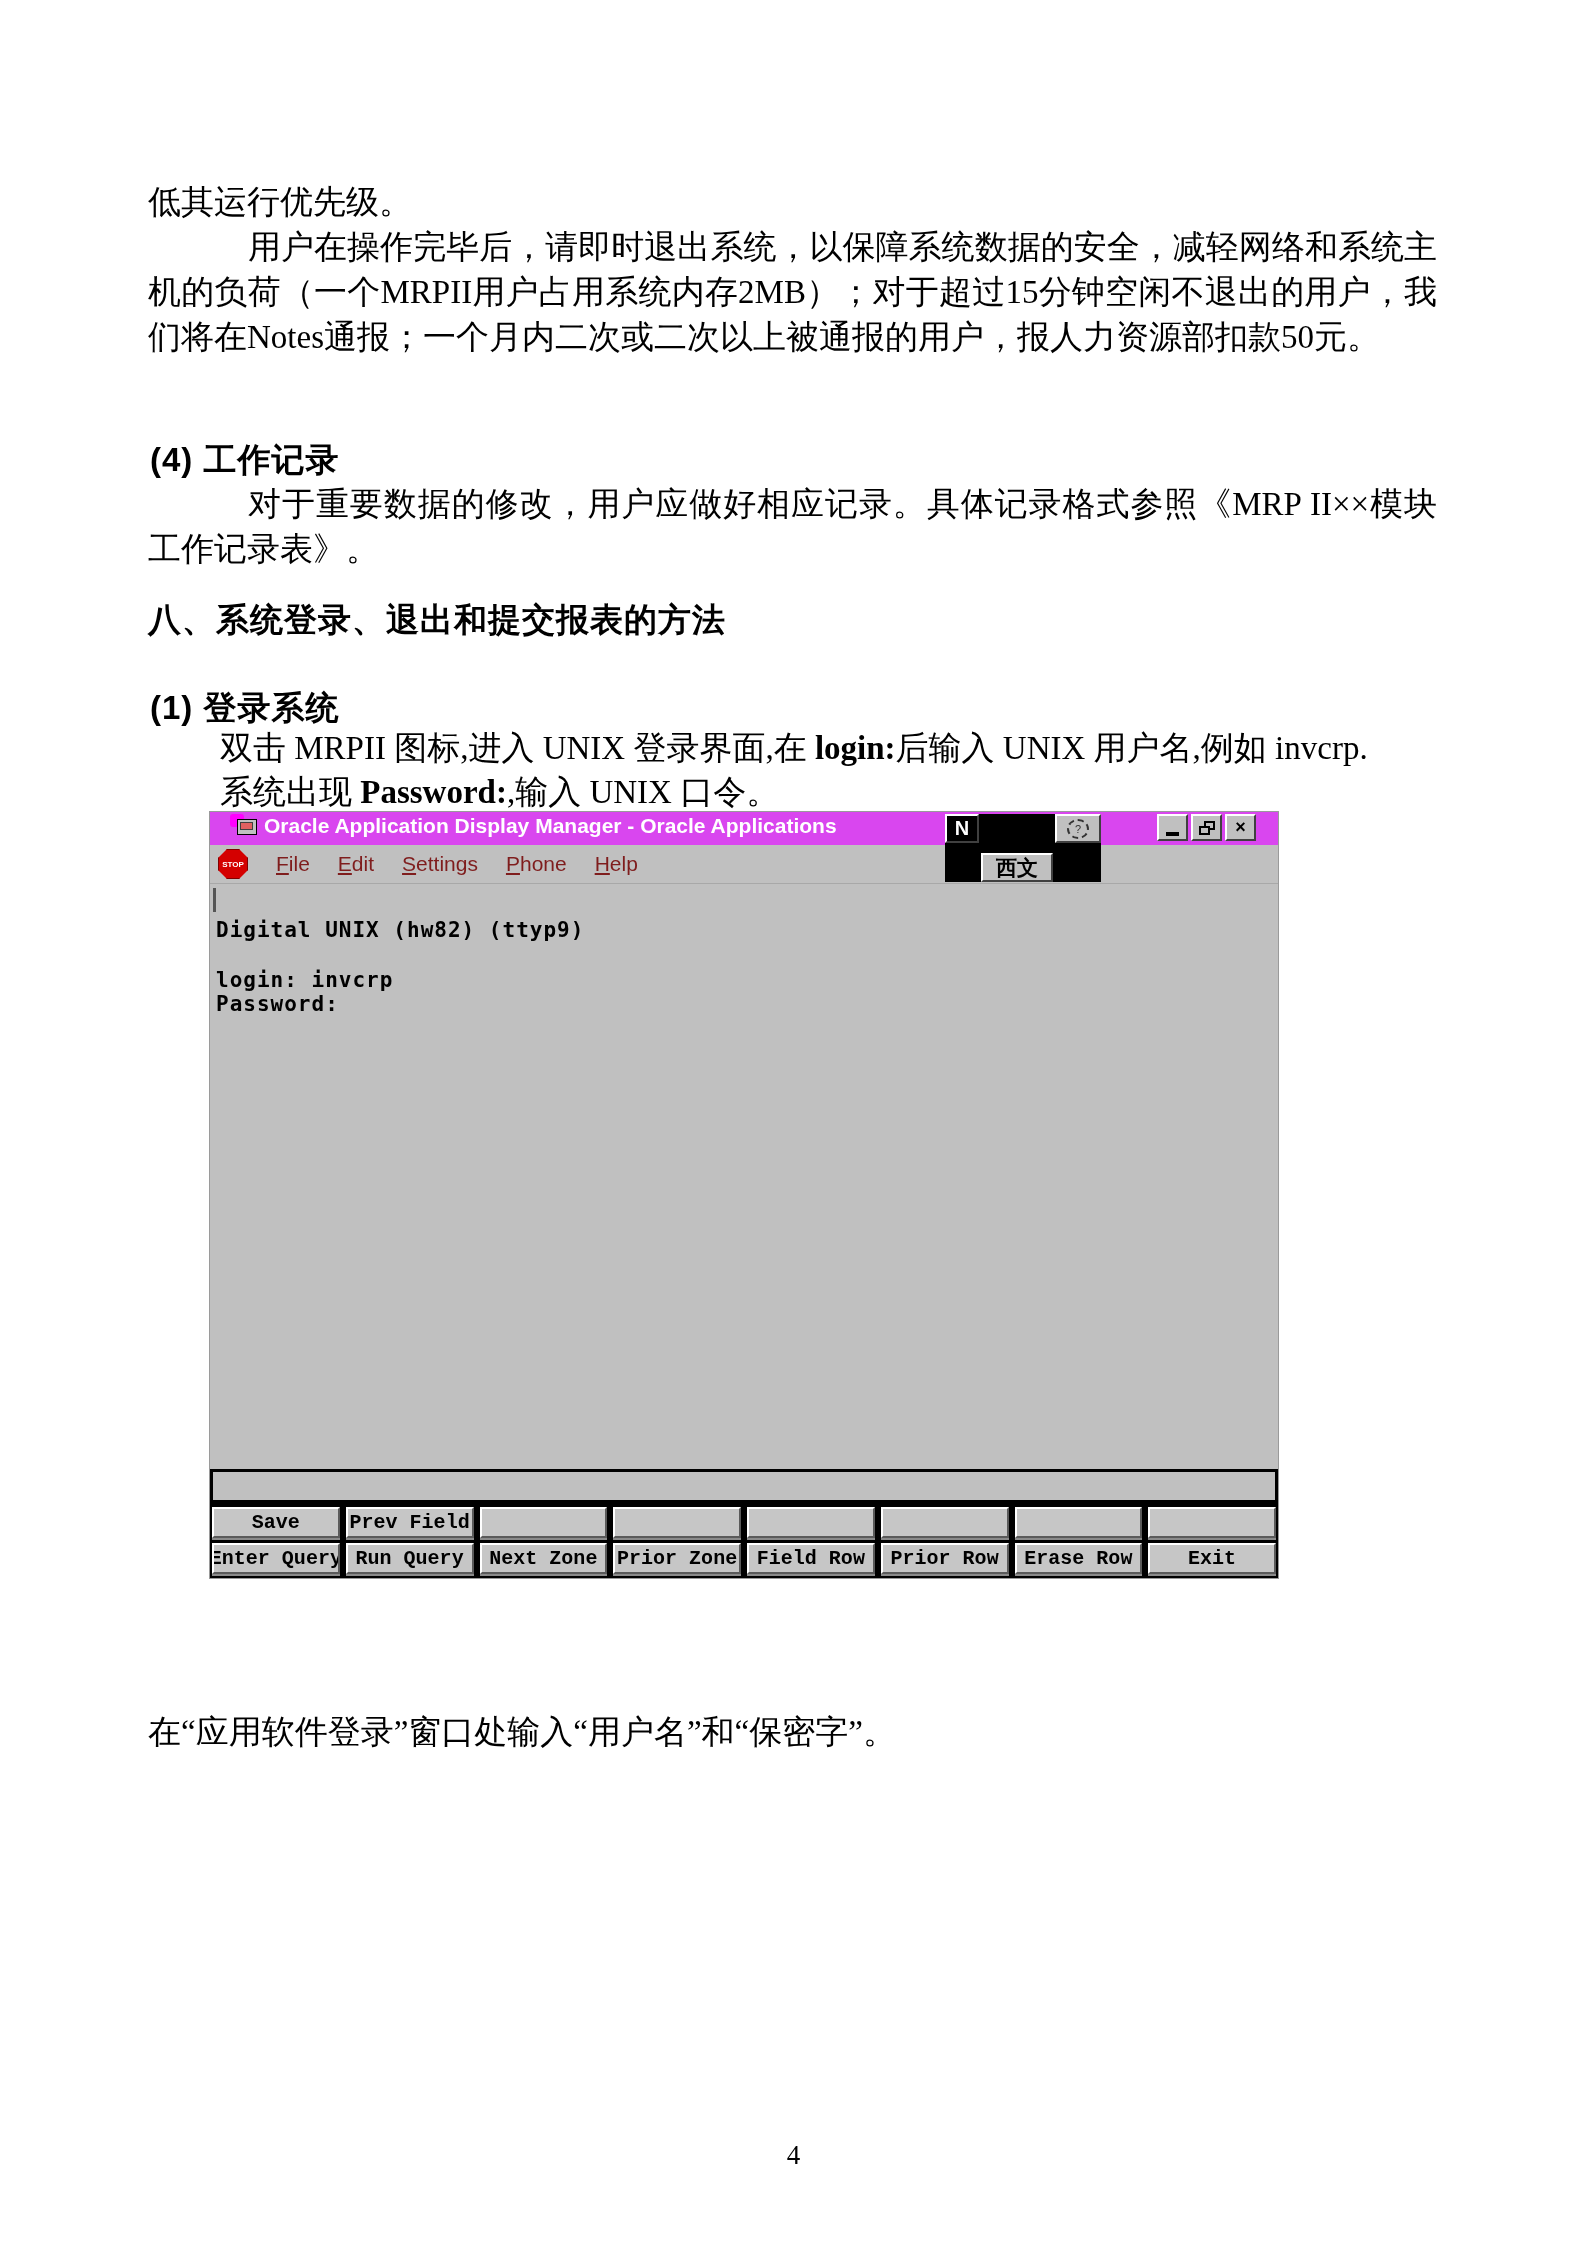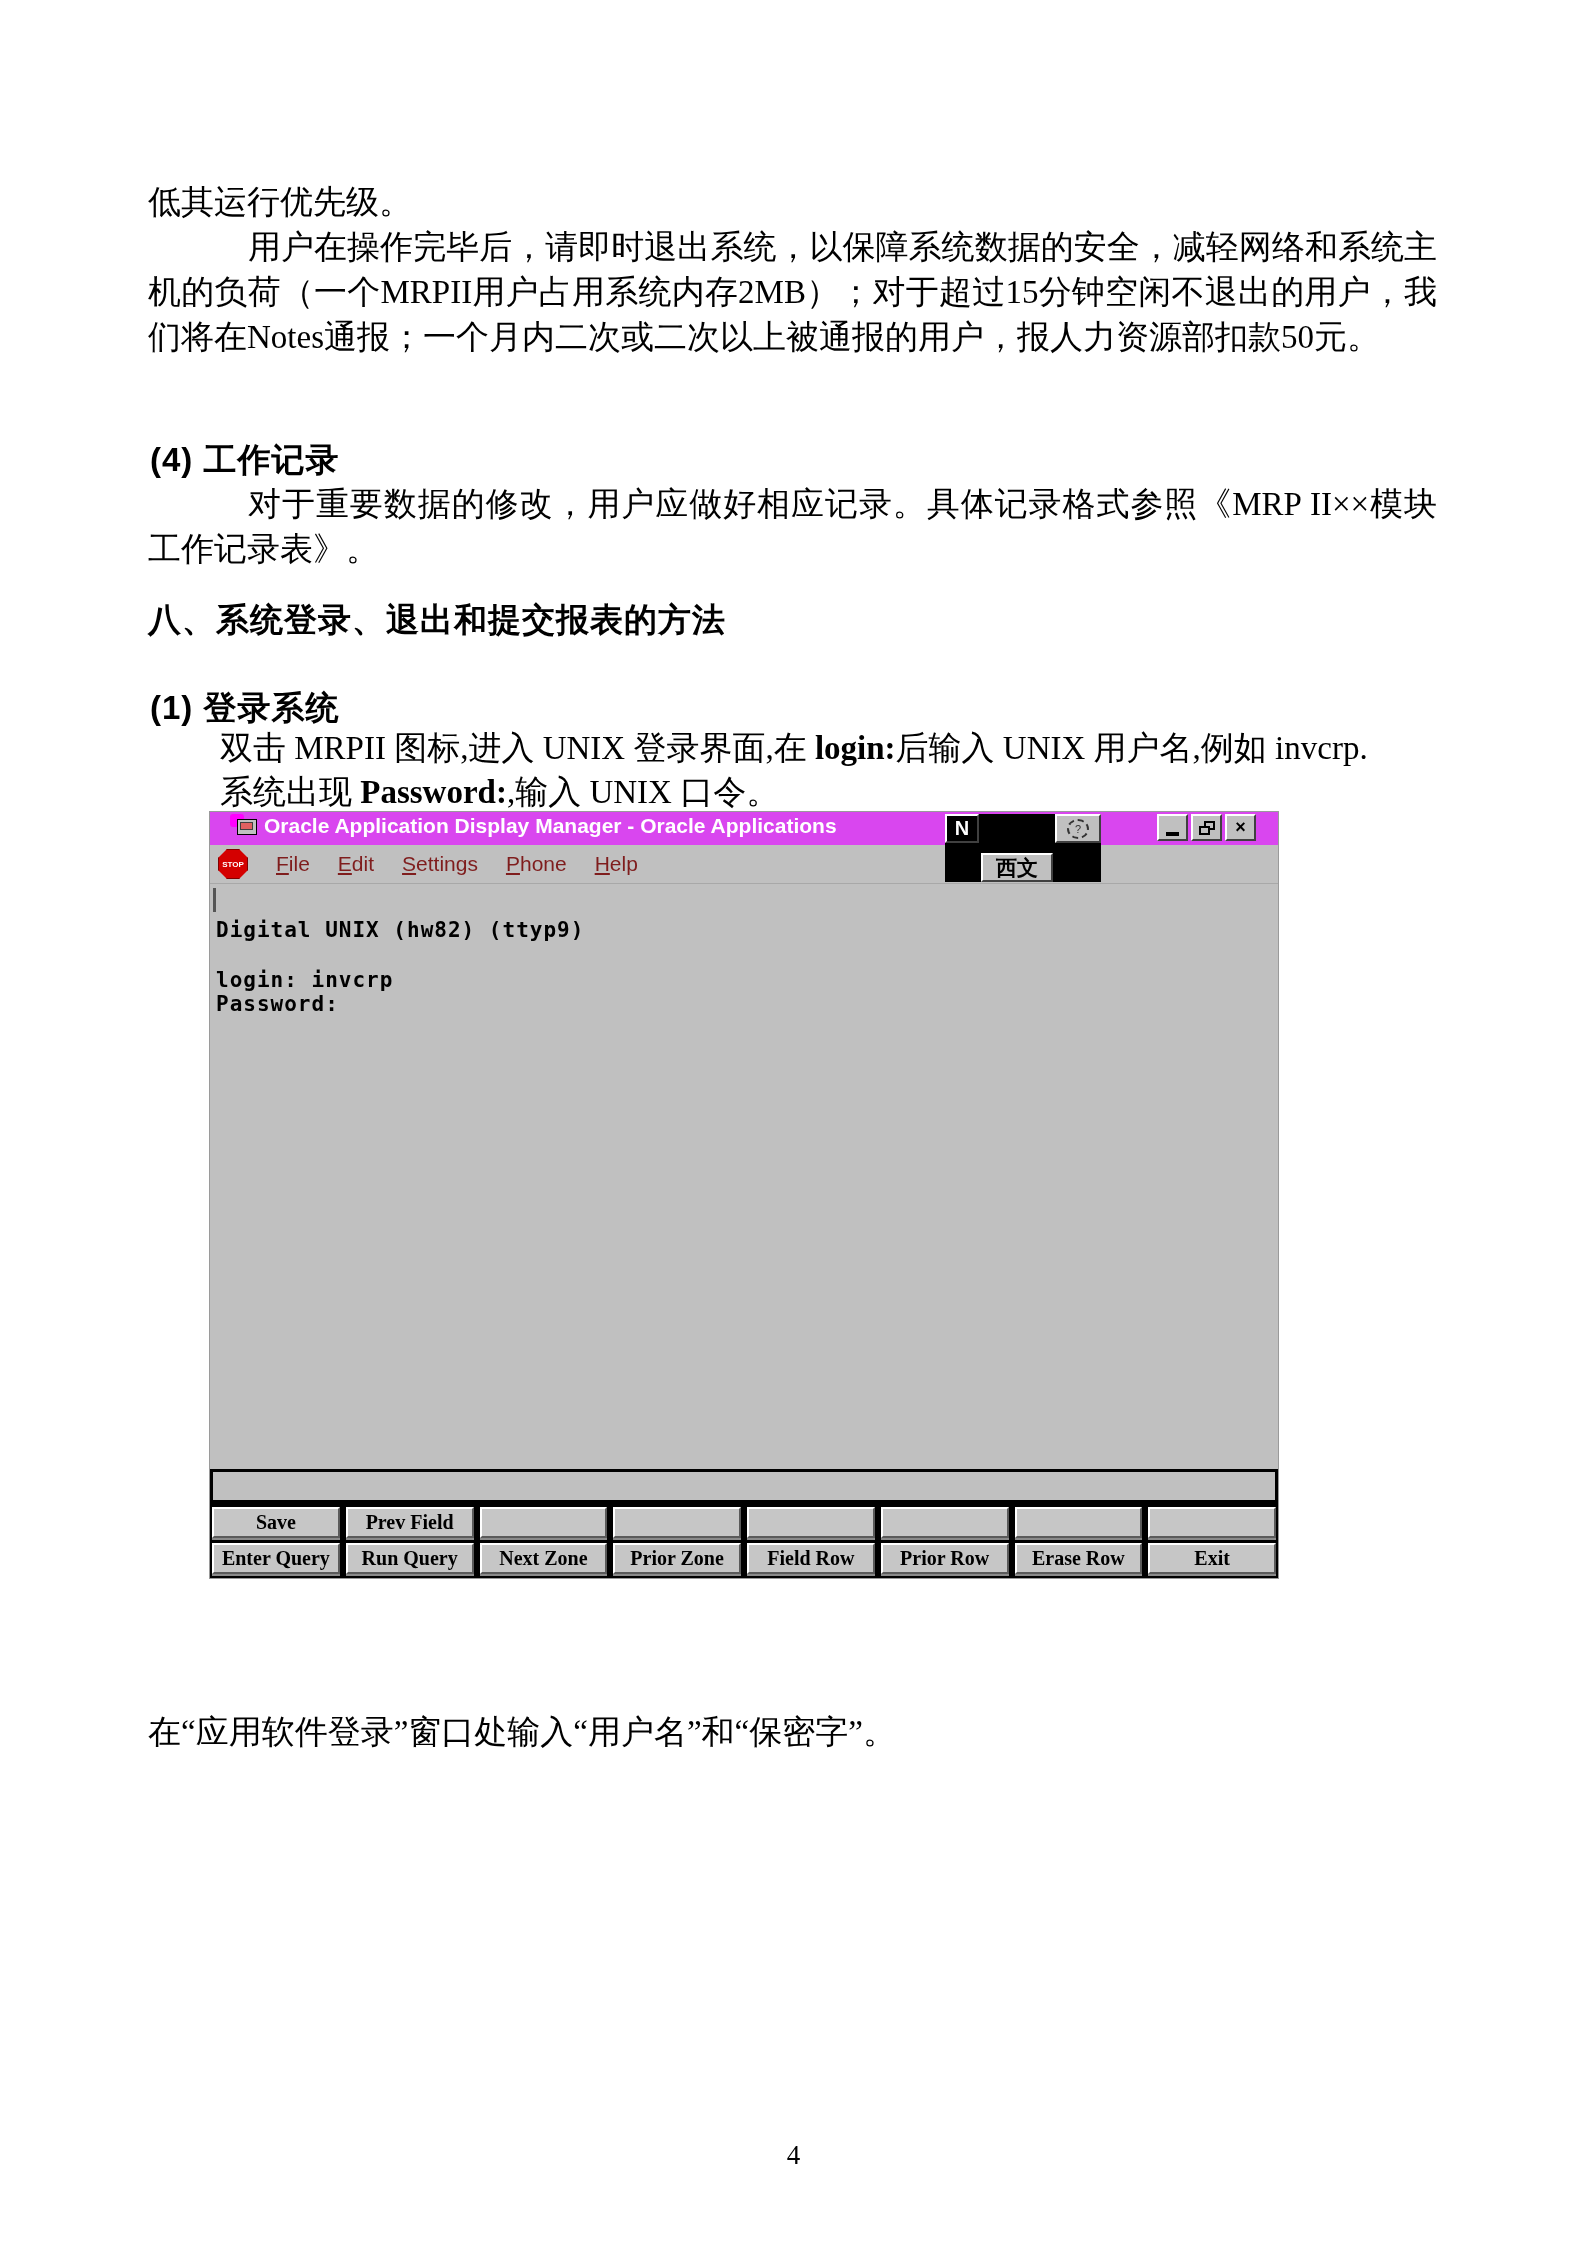--- a/index.html
+++ b/index.html
@@ -116,21 +116,21 @@
     border:3px solid #000;
   }
   .softkeys { background:#000; padding:4px 2px; display:flex; flex-direction:column; gap:5px; }
   .skrow { display:grid; grid-template-columns:repeat(8,1fr); gap:6px; }
   .skbtn {
     height:31px; background:#c6c6c6; color:#000;
     border-top:2px solid #ffffff; border-left:2px solid #ffffff;
     border-bottom:2px solid #5a5a5a; border-right:2px solid #5a5a5a;
     box-shadow:0 2px 0 #8a8a8a;
     display:flex; align-items:center; justify-content:center;
-    font-weight:700; font-size:20px; font-family:Liberation Serif, serif;
+    font-weight:700; font-size:20px; font-family:Liberation Mono, monospace;
     white-space:nowrap; overflow:hidden;
   }
 </style>
 </head>
 <body>
 
 <div class="page">
 
   <div class="bodytext" style="top:180px;">
     <div>低其运行优先级。</div>

